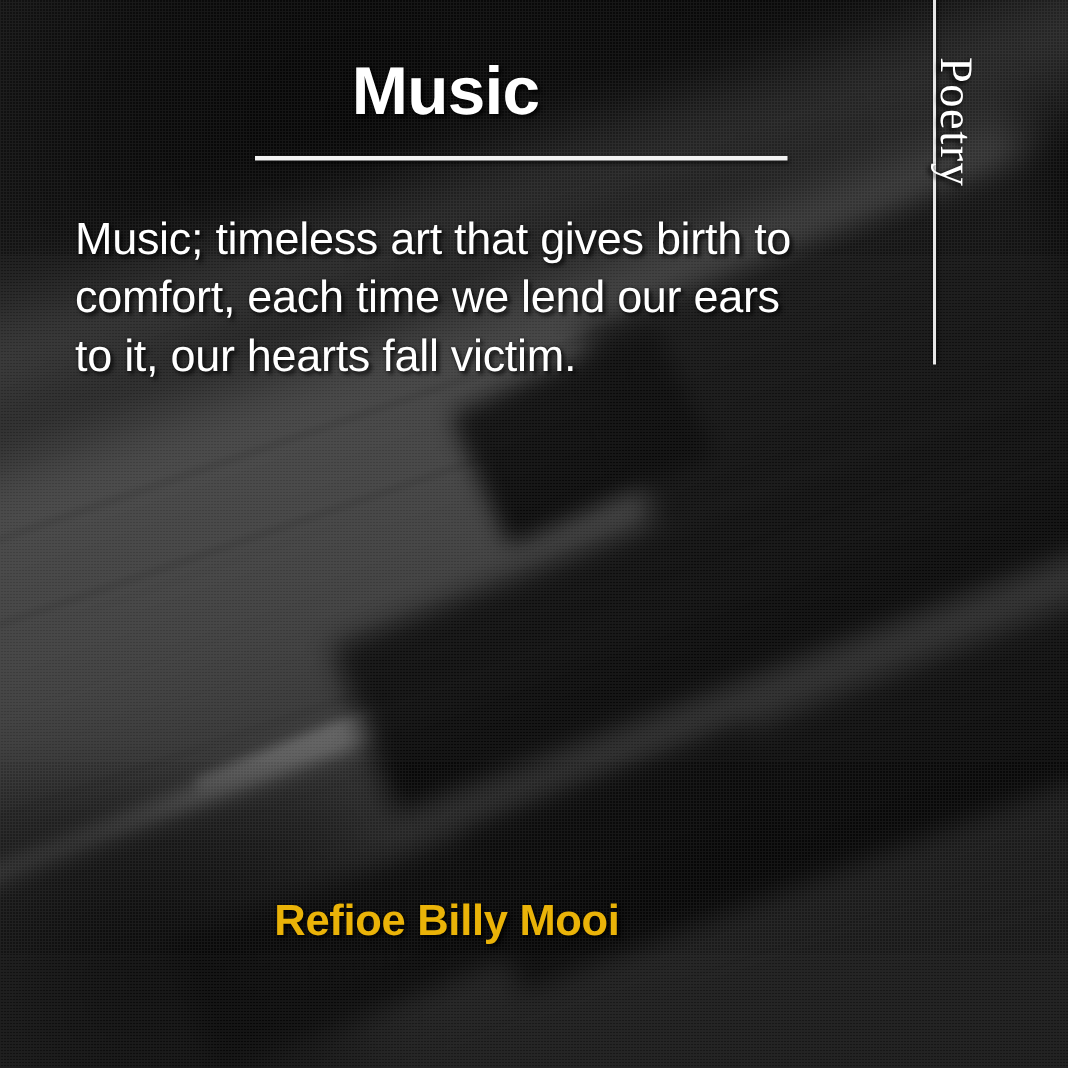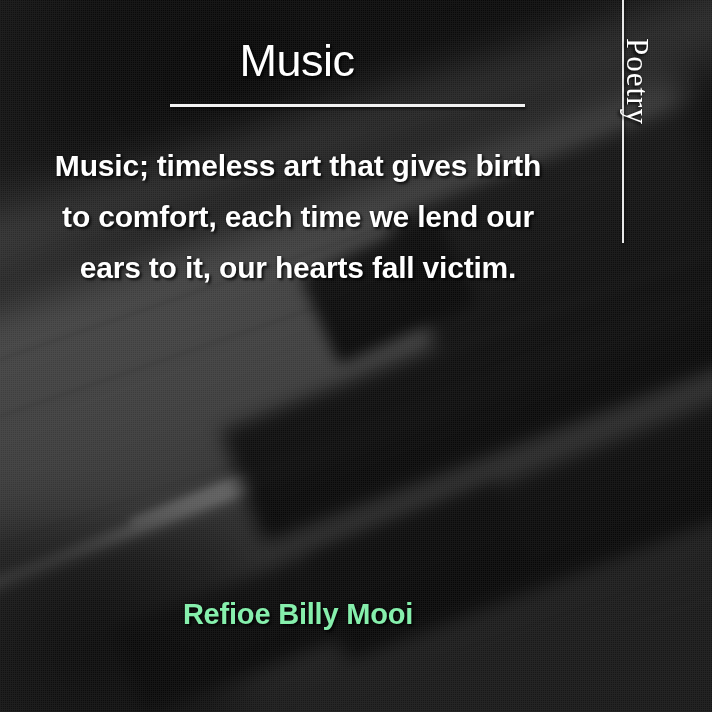--- a/index.html
+++ b/index.html
@@ -164,57 +164,56 @@
   }
 
   .poem-title {
     position: absolute;
     left: 0;
     top: 38px;
     width: 594px;
     text-align: center;
     color: #ffffff;
     font-size: 45px;
-    font-weight: normal;
+    font-weight: bold;
     letter-spacing: -0.5px;
     line-height: 1;
   }
 
   .title-rule {
     position: absolute;
     left: 170px;
     top: 104px;
     width: 355px;
     height: 3px;
     background: #f2f2f2;
     box-shadow: 1px 2px 3px rgba(0,0,0,0.6);
   }
 
   .poem-body {
     position: absolute;
     left: 50px;
     top: 140px;
     width: 496px;
-    text-align: center;
     color: #ffffff;
     font-size: 30px;
-    font-weight: bold;
-    line-height: 51px;
+    font-weight: normal;
+    line-height: 39px;
     letter-spacing: -0.2px;
   }
   .stanza { margin: 0; }
   .stanza-gap { height: 39px; }
 
   .poem-author {
     position: absolute;
     left: 50px;
     top: 598px;
     width: 496px;
     text-align: center;
-    color: #86efac;
+    color: #eab308;
     font-size: 29px;
     font-weight: bold;
     letter-spacing: -0.2px;
   }
 
   
   .side-rule {
     position: absolute;
     left: 622px;
     top: 0px;

